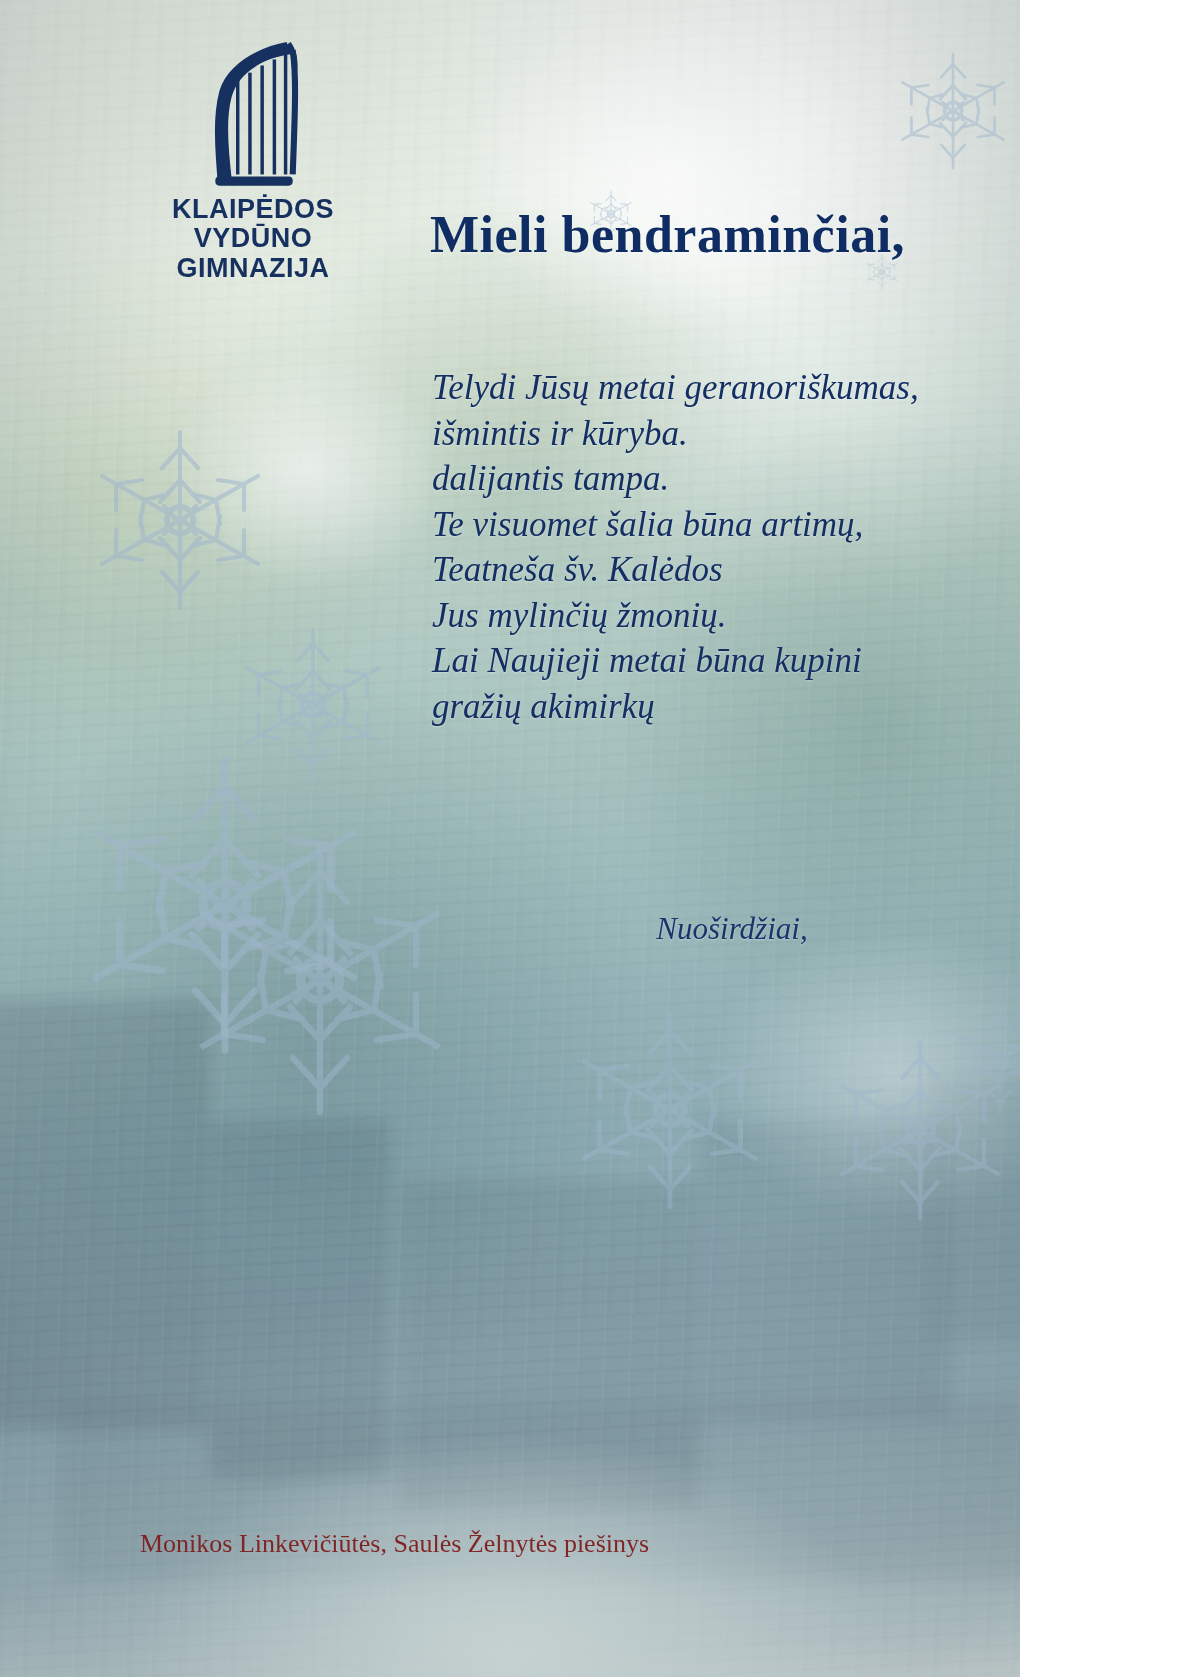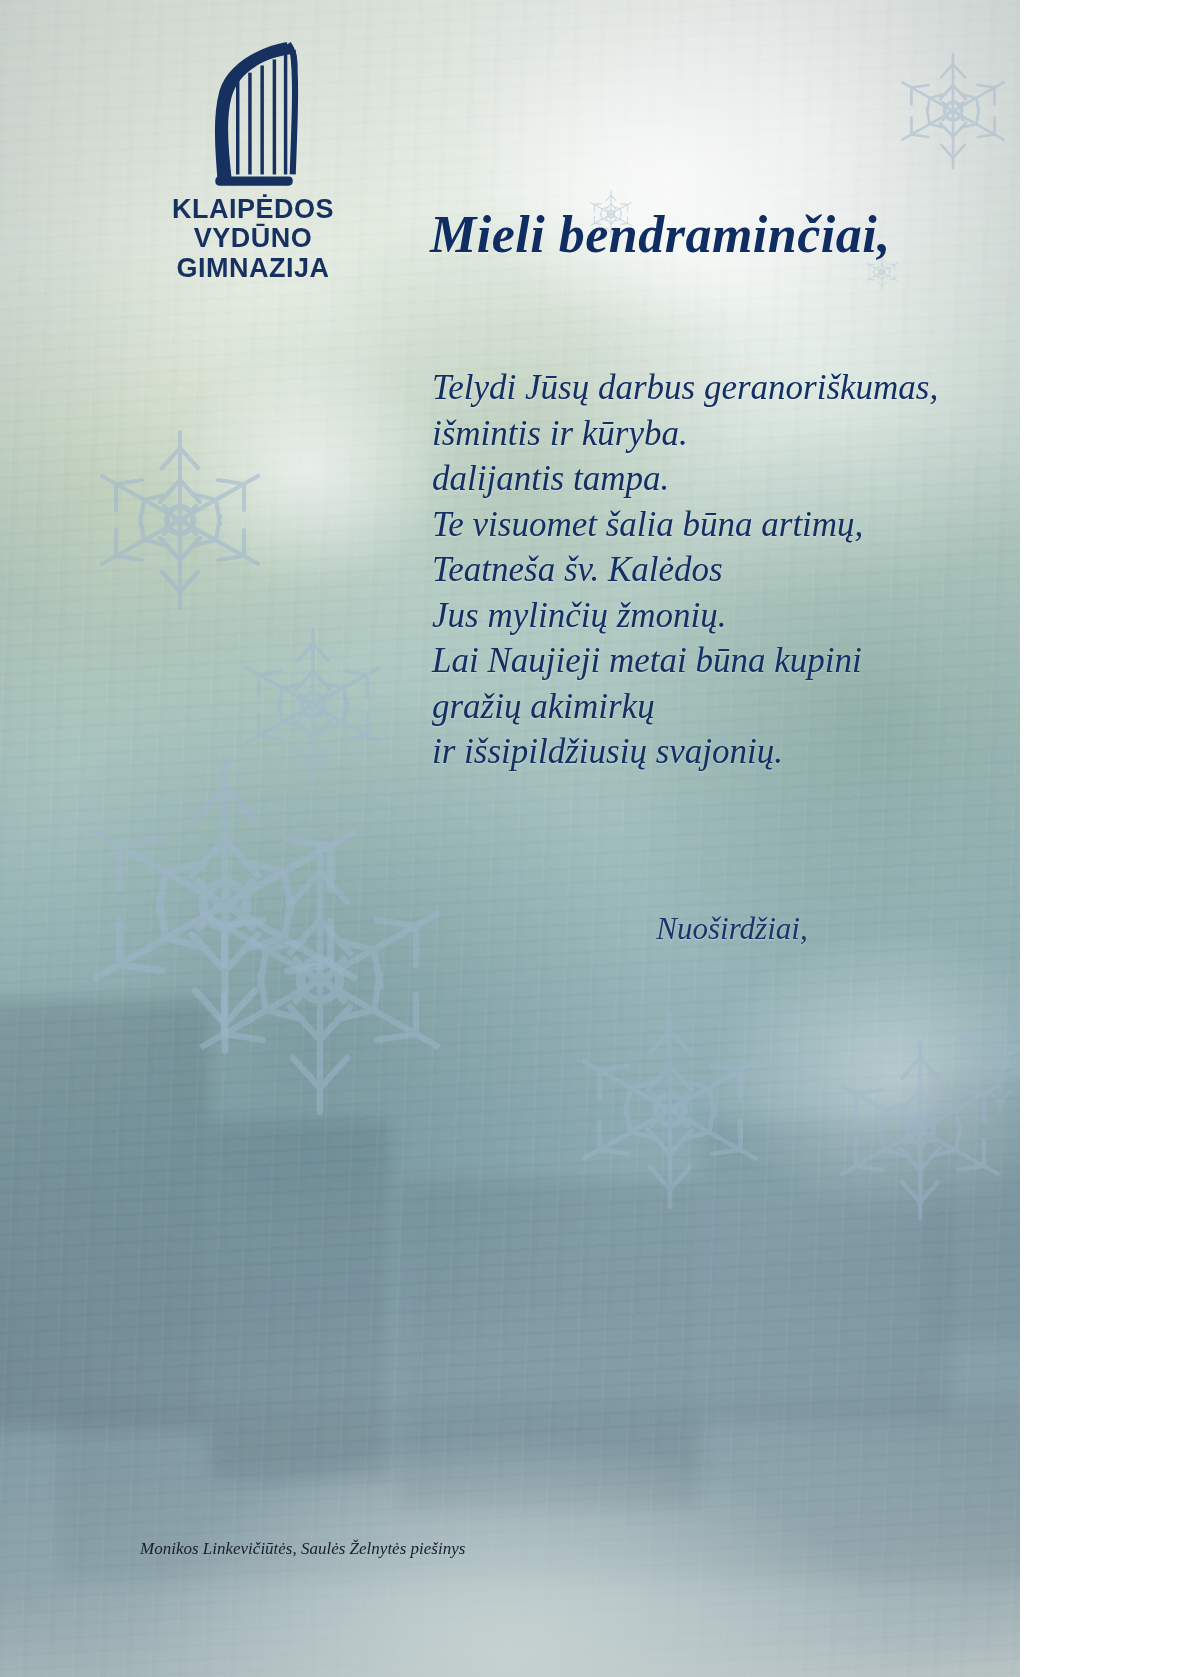--- a/index.html
+++ b/index.html
@@ -128,21 +128,20 @@
   }
   .logo-text span { display: block; }
 
   
   .headline {
     position: absolute;
     left: 430px;
     top: 205px;
     font-size: 52px;
     font-weight: bold;
-    font-style: italic;
     color: #0f2d63;
     letter-spacing: 0.5px;
     text-shadow: 0 1px 2px rgba(255,255,255,0.45);
   }
 
   .poem {
     position: absolute;
     left: 432px;
     top: 365px;
     width: 700px;
@@ -165,23 +164,22 @@
     line-height: 1.55;
     color: #18346a;
     text-shadow: 0 1px 2px rgba(255,255,255,0.35);
   }
   .signature .line { display: block; }
 
   .credit {
     position: absolute;
     left: 140px;
     bottom: 118px;
-    font-size: 17px;
-    font-style: italic;
-    color: #0f172a;
+    font-size: 26px;
+    color: #7f1d1d;
     opacity: 0.95;
   }
 </style>
 </head>
 <body>
 
 <div class="card">
 
   <div class="bg-base"></div>
   <div class="bg-wash-a"></div>
@@ -291,29 +289,28 @@
     <div class="logo-text">
       <span>KLAIPĖDOS</span>
       <span>VYDŪNO</span>
       <span>GIMNAZIJA</span>
     </div>
   </div>
 
   <div class="headline">Mieli bendraminčiai,</div>
 
   <div class="poem">
-    <span class="line">Telydi Jūsų darbus geranoriškumas,</span>
+    <span class="line">Telydi Jūsų metai geranoriškumas,</span>
     <span class="line">išmintis ir kūryba.</span>
     <span class="line">dalijantis tampa.</span>
     <span class="line">Te visuomet šalia būna artimų,</span>
     <span class="line">Teatneša šv. Kalėdos</span>
     <span class="line">Jus mylinčių žmonių.</span>
     <span class="line">Lai Naujieji metai būna kupini</span>
     <span class="line">gražių akimirkų</span>
-    <span class="line">ir išsipildžiusių svajonių.</span>
   </div>
 
   <div class="signature">
     <span class="line">Nuoširdžiai,</span>
   </div>
 
   <div class="credit">Monikos Linkevičiūtės, Saulės Želnytės piešinys</div>
 
 </div>
 

